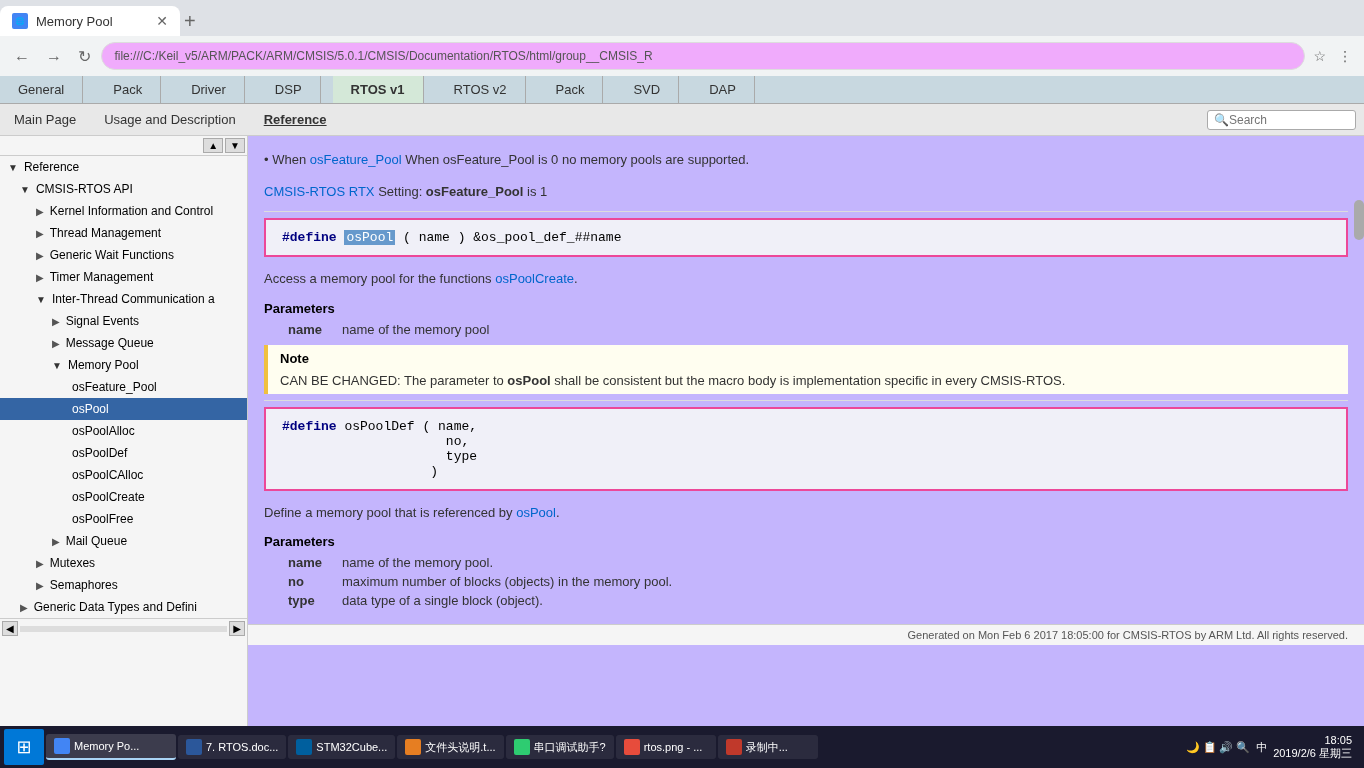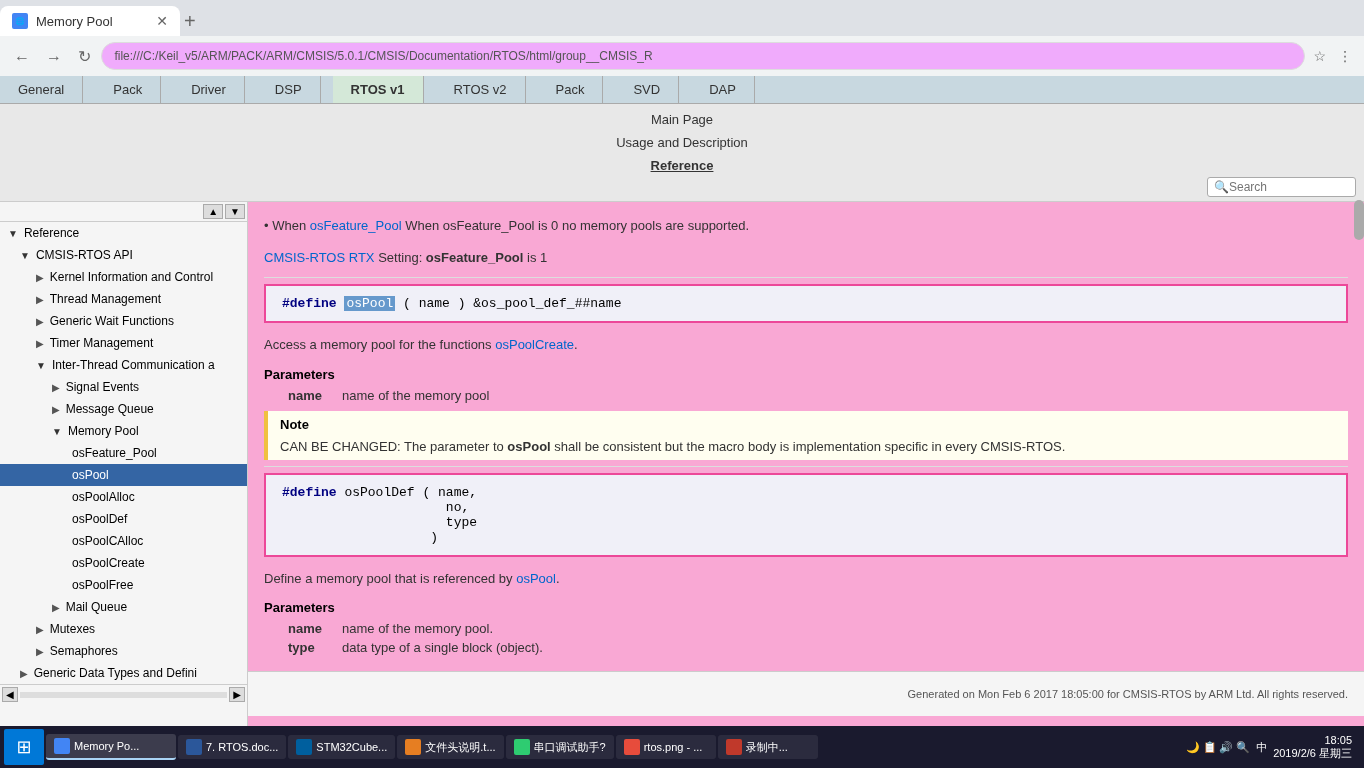--- a/index.html
+++ b/index.html
@@ -15,21 +15,21 @@
     .address-text { font-size: 12px; color: #555; }
     .nav-icons { display: flex; gap: 4px; align-items: center; }
     .nav-icon-btn { background: none; border: none; cursor: pointer; color: #666; font-size: 14px; padding: 4px; }
 
     
     .page-tabs { display: flex; background: #c8d8e0; border-bottom: 1px solid #aaa; gap: 12px; }
     .page-tab { padding: 6px 18px; font-size: 13px; cursor: pointer; color: #333; border-right: 1px solid #aaa; }
     .page-tab.active { background: #d4e8d8; font-weight: bold; }
 
     
-    .sub-nav { display: flex; align-items: center; background: #e8e8e8; border-bottom: 1px solid #ccc; padding: 4px 0; flex-direction: column; }
+    .sub-nav { display: flex; align-items: center; background: #e8e8e8; border-bottom: 1px solid #ccc; padding: 4px 0; }
     .sub-nav-item { padding: 4px 14px; font-size: 13px; cursor: pointer; color: #333; }
     .sub-nav-item.active { font-weight: bold; text-decoration: underline; }
     .search-box { margin-left: auto; margin-right: 8px; display: flex; align-items: center; border: 1px solid #aaa; background: #fff; border-radius: 3px; padding: 2px 6px; }
     .search-box input { border: none; outline: none; font-size: 12px; width: 120px; }
     .search-icon { color: #888; font-size: 12px; }
 
     
     .main-layout { display: flex; height: calc(768px - 36px - 40px - 34px - 32px - 32px); }
 
     
@@ -40,21 +40,21 @@
     .triangle { margin-right: 2px; font-size: 10px; color: #555; }
     .triangle.open { color: #333; }
     .indent1 { padding-left: 8px; }
     .indent2 { padding-left: 20px; }
     .indent3 { padding-left: 36px; }
     .indent4 { padding-left: 52px; }
     .indent5 { padding-left: 68px; }
     .sidebar-bottom-scroll { display: flex; align-items: center; border-top: 1px solid #ccc; padding: 2px; }
 
     
-    .content { flex: 1; overflow-y: auto; overflow-x: hidden; padding: 0; background: #f9a8d4; }
+    .content { flex: 1; overflow-y: auto; overflow-x: hidden; padding: 0; background: #c4b5fd; }
     .content-inner { padding: 8px 16px; }
 
     
     .code-block { background: #f0f0f8; border: 2px solid #ec4899; padding: 10px 16px; margin: 6px 0; font-family: 'Courier New', monospace; font-size: 13px; }
     .code-highlight { background: #6699cc; color: white; padding: 0 2px; }
     .code-keyword { color: #000080; font-weight: bold; }
 
     
     .content-text { padding: 6px 0; font-size: 13px; color: #333; line-height: 1.5; }
     .content-link { color: #0066cc; text-decoration: none; }
@@ -69,21 +69,21 @@
 
     
     .content::-webkit-scrollbar { width: 10px; }
     .content::-webkit-scrollbar-track { background: #f0f0f0; }
     .content::-webkit-scrollbar-thumb { background: #bbb; border-radius: 5px; }
     .sidebar::-webkit-scrollbar { width: 6px; }
     .sidebar::-webkit-scrollbar-track { background: #eee; }
     .sidebar::-webkit-scrollbar-thumb { background: #bbb; }
 
     
-    .footer { background: #f5f5f5; border-top: 1px solid #ccc; padding: 16px 16px; font-size: 11px; color: #555; text-align: right; }
+    .footer { background: #f5f5f5; border-top: 1px solid #ccc; padding: 4px 16px; font-size: 11px; color: #555; text-align: right; }
 
     
     .taskbar { height: 42px; background: #1a1a2e; display: flex; align-items: center; padding: 0 4px; gap: 2px; position: fixed; bottom: 0; width: 1364px; }
     .taskbar-start { width: 40px; height: 36px; background: #0078d7; display: flex; align-items: center; justify-content: center; color: white; font-size: 18px; cursor: pointer; border-radius: 2px; }
     .taskbar-item { display: flex; align-items: center; gap: 4px; padding: 4px 8px; background: rgba(255,255,255,0.15); border-radius: 3px; cursor: pointer; color: white; font-size: 11px; min-width: 130px; border-bottom: 2px solid #aad4f5; }
     .taskbar-item-icon { width: 16px; height: 16px; border-radius: 2px; flex-shrink: 0; }
     .taskbar-item-label { overflow: hidden; text-overflow: ellipsis; white-space: nowrap; max-width: 100px; }
     .taskbar-item-other { display: flex; align-items: center; gap: 4px; padding: 4px 8px; background: rgba(255,255,255,0.08); border-radius: 3px; cursor: pointer; color: white; font-size: 11px; min-width: 100px; }
     .taskbar-right { margin-left: auto; display: flex; align-items: center; gap: 6px; color: white; font-size: 11px; padding-right: 8px; }
     .taskbar-time { text-align: right; }
@@ -305,20 +305,24 @@
         <a class="content-link"> osPool</a>.
       </p>
 
       <div class="params-section">
         <div class="params-title">Parameters</div>
         <div class="param-row">
           <span class="param-name">name</span>
           <span class="param-desc">name of the memory pool.</span>
         </div>
         <div class="param-row">
+          <span class="param-name">no</span>
+          <span class="param-desc">maximum number of blocks (objects) in the memory pool.</span>
+        </div>
+        <div class="param-row">
           <span class="param-name">type</span>
           <span class="param-desc">data type of a single block (object).</span>
         </div>
       </div>
     </div>
 
     <div class="footer">
       <span>Generated on Mon Feb 6 2017 18:05:00 for CMSIS-RTOS by ARM Ltd. All rights reserved.</span>
     </div>
   </div>

